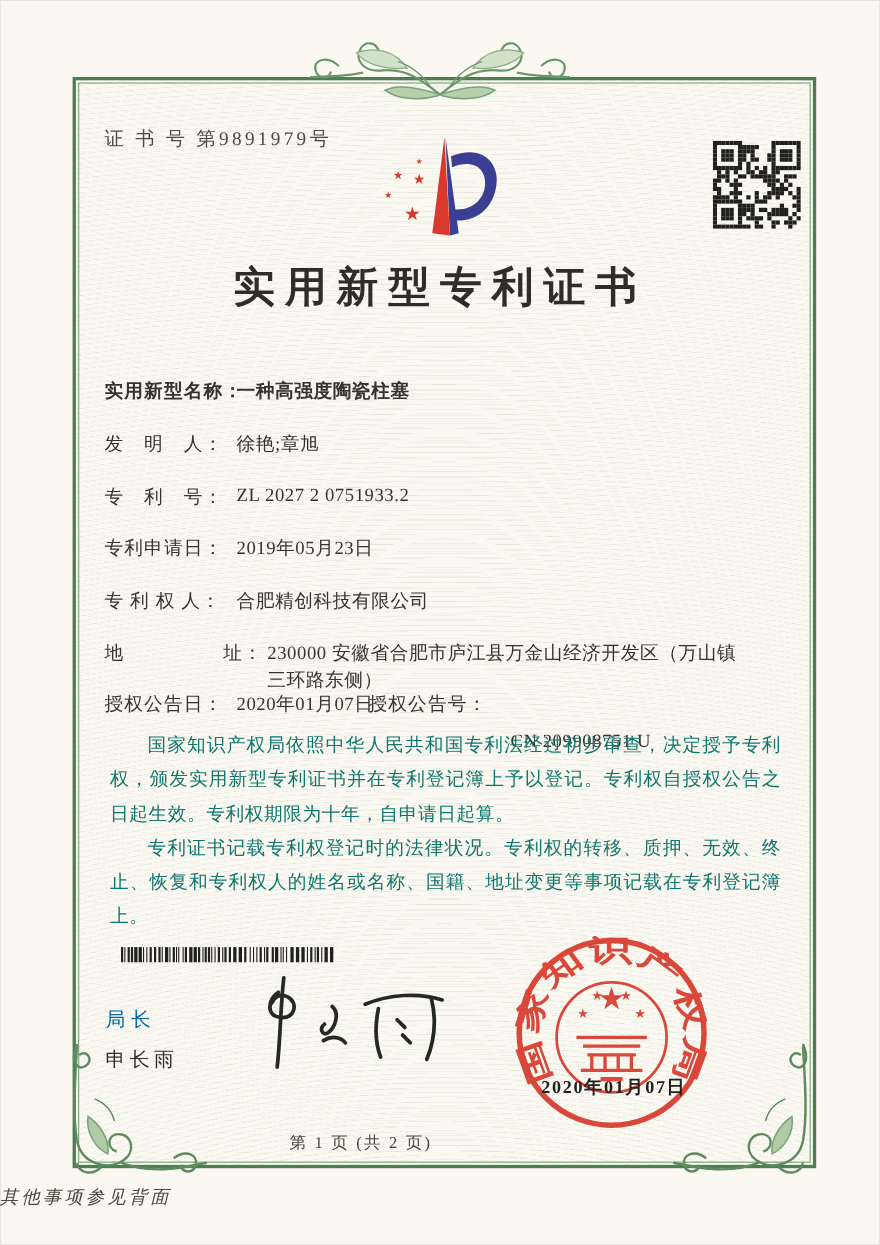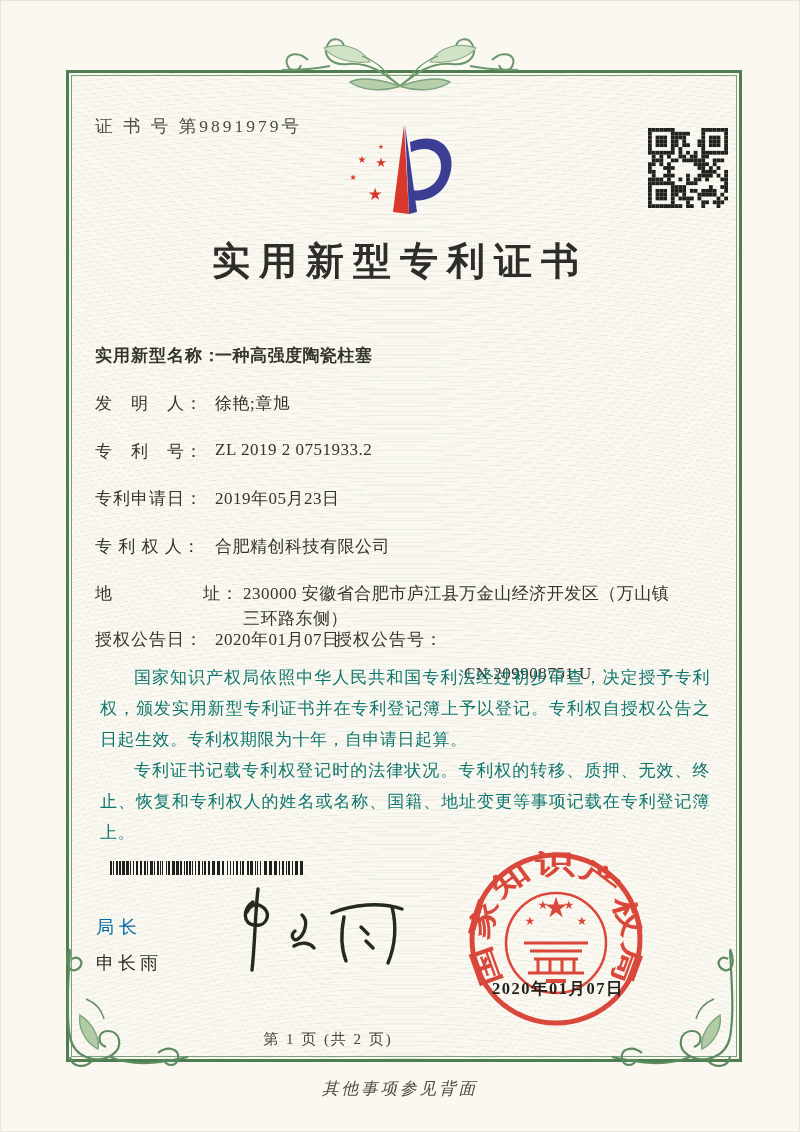--- a/index.html
+++ b/index.html
@@ -27,21 +27,21 @@
   .addr .val{left:148px;}
   .paras{left:100px;top:662px;width:610px;color:#0f766e;}
   .paras p{margin:0;font-size:17px;line-height:31px;text-indent:2em;text-align:justify;letter-spacing:.5px;}
   .barcode{left:110px;top:861px;}
   .signer-title{left:96px;top:915px;font-size:18px;letter-spacing:5px;color:#0369a1;font-family:"Liberation Sans","DejaVu Sans",sans-serif;}
   .signer-name{left:96px;top:951px;font-size:18px;letter-spacing:4px;color:#2f2e29;font-family:"Liberation Sans","DejaVu Sans",sans-serif;}
   .signature{left:215px;top:882px;}
   .seal{left:468px;top:851px;opacity:.92;}
   .seal-date{left:492px;top:978px;font-size:16.5px;letter-spacing:1.5px;color:#21211d;font-weight:600;}
   .page-note{left:0;top:1030px;width:656px;text-align:center;font-size:15px;letter-spacing:2px;color:#46453e;}
-  .back-note{left:0;top:1078px;width:800px;text-align:center;font-size:16.5px;letter-spacing:3px;color:#4a4940;font-style:italic;}
+  .back-note{left:0;top:1078px;width:800px;text-align:left;font-size:16.5px;letter-spacing:3px;color:#4a4940;font-style:italic;}
   .corner-right{transform:scaleX(-1);}
 </style>
 </head>
 <body>
 
 <div class="paper">
 
   <div class="guilloche"></div>
 
   <div class="frame">
@@ -343,21 +343,21 @@
   <div class="abs row" style="top:344px;font-weight:bold;">
     <span class="lbl">实用新型名称：</span>
     <span class="val">一种高强度陶瓷柱塞</span>
   </div>
   <div class="abs row" style="top:392px;">
     <span class="lbl">发　明　人：</span>
     <span class="val">徐艳;章旭</span>
   </div>
   <div class="abs row" style="top:440px;">
     <span class="lbl">专　利　号：</span>
-    <span class="val">ZL 2019 2 0751933.2</span>
+    <span class="val">ZL 2027 2 0751933.2</span>
   </div>
   <div class="abs row" style="top:487px;">
     <span class="lbl">专利申请日：</span>
     <span class="val">2019年05月23日</span>
   </div>
   <div class="abs row" style="top:535px;">
     <span class="lbl">专 利 权 人：</span>
     <span class="val">合肥精创科技有限公司</span>
   </div>
   <div class="abs row addr" style="top:582px;height:50px;">

